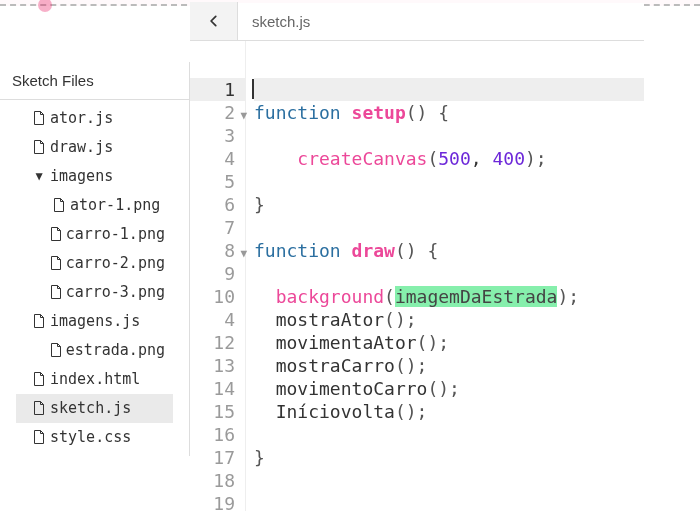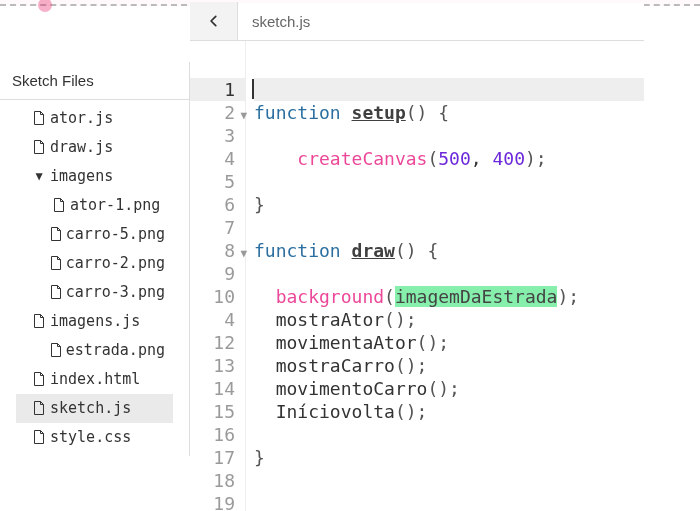--- a/index.html
+++ b/index.html
@@ -158,21 +158,21 @@
   .cursor {
     display: inline-block;
     width: 0;
     border-left: 2px solid #333;
     height: 20px;
     vertical-align: -3px;
     margin-left: -2px;
   }
   
   .tok-kw   { color: #2b6fa0; }
-  .tok-fn   { color: #404040; font-weight: 600; text-decoration: underline; }
+  .tok-fn   { color: #ec4899; font-weight: 600; }
   .tok-call { color: #ec4899; }
   .tok-num  { color: #6d28d9; }
   .tok-paren{ color: #555; }
   .tok-text { color: #333; }
   .tok-hl   { background: #86efac; }
 </style>
 </head>
 <body>
 
 <div class="top-dashed">
@@ -220,21 +220,21 @@
           <span class="label">ator-1.png</span>
         </div>
         <div class="tree-item">
           <span class="indent1"></span>
           <span class="icon file-icon">
             <svg width="12" height="14" viewBox="0 0 24 28">
               <path d="M3 1h12l6 6v20H3z" fill="none" stroke="#333" stroke-width="2"></path>
               <path d="M15 1v6h6" fill="none" stroke="#333" stroke-width="2"></path>
             </svg>
           </span>
-          <span class="label">carro-5.png</span>
+          <span class="label">carro-1.png</span>
         </div>
         <div class="tree-item">
           <span class="indent1"></span>
           <span class="icon file-icon">
             <svg width="12" height="14" viewBox="0 0 24 28">
               <path d="M3 1h12l6 6v20H3z" fill="none" stroke="#333" stroke-width="2"></path>
               <path d="M15 1v6h6" fill="none" stroke="#333" stroke-width="2"></path>
             </svg>
           </span>
           <span class="label">carro-2.png</span>

